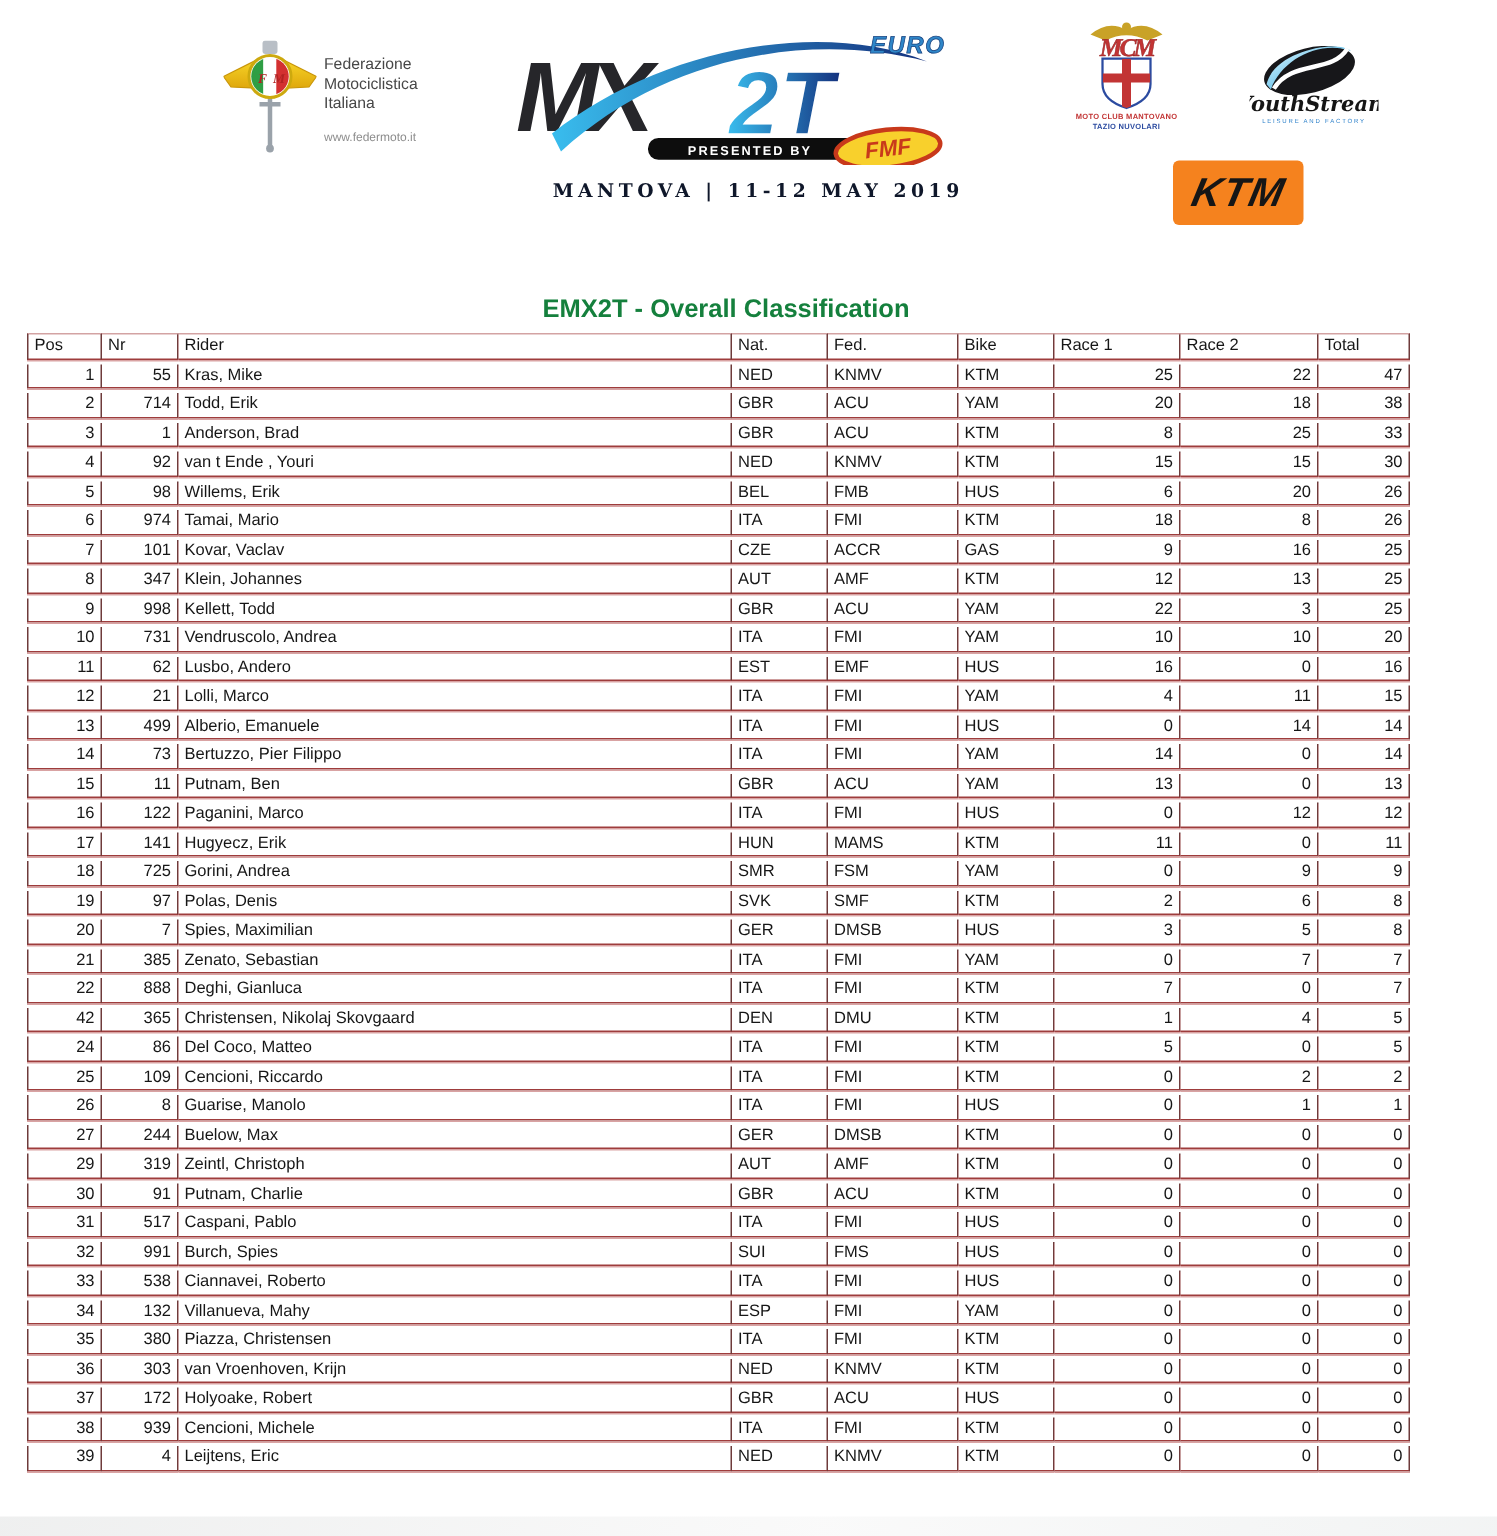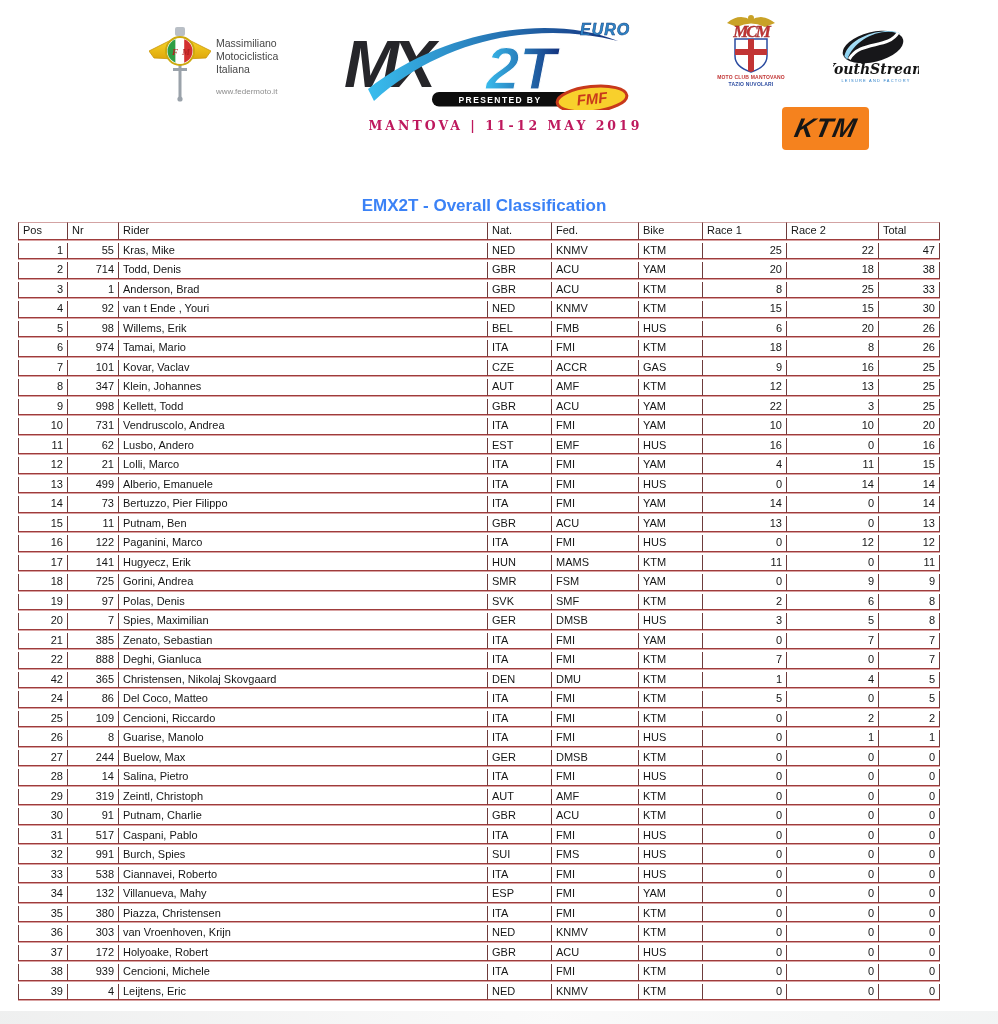--- a/index.html
+++ b/index.html
@@ -8,31 +8,31 @@
 
   
   .logo { position:absolute; }
   .fim-eu   { left:54px;  top:27px; }
   .fmi      { left:149px; top:27px; }
   .fmi-text { left:216px; top:37px; font-size:10.5px; line-height:13px; color:#474747; }
   .fmi-url  { margin-top:9px; font-size:8px; color:#8d8d8d; }
   .mx2t     { left:344px; top:13px; width:320px; text-align:center; }
   .event-name { font-size:31px; letter-spacing:10px; padding-left:10px; color:#2e2e2e; margin-top:1px; }
   .venue-date { font-family:"DejaVu Serif",serif; font-weight:bold; font-size:12.5px;
-                letter-spacing:3px; padding-left:3px; color:#be185d; margin-top:4px; }
+                letter-spacing:3px; padding-left:3px; color:#0f172a; margin-top:4px; }
   .mcm      { left:711px; top:10px; }
   .ys       { left:833px; top:27px; }
   .ktm      { left:782px; top:107px; width:87px; height:43px; background:#f5821e; border-radius:4px;
               display:flex; align-items:center; justify-content:center; }
   .ktm span { font-size:27px; font-weight:900; font-style:italic; transform:skewX(-12deg);
               color:#161616; letter-spacing:1px; }
 
   
   .title { position:absolute; top:196px; left:18px; width:932px; text-align:center;
-           font-size:17px; font-weight:bold; color:#3b82f6; }
+           font-size:17px; font-weight:bold; color:#15803d; }
 
   
   .results { position:absolute; left:18px; top:219px; }
   table { border-collapse:separate; border-spacing:0 3px; table-layout:fixed; }
   th,td { font-size:11px; font-weight:normal; color:#161616; height:15.5px; line-height:15px;
           padding:0 3px 0 4px; overflow:hidden; white-space:nowrap; text-align:left;
           border-right:1px solid #6e3b3b; border-bottom:1px solid #9e3c3c;
           box-shadow:0 1px 0 #d9a3a3; }
   th:first-child, td:first-child { border-left:1px solid #6e3b3b; }
   th { border-top:1px solid #d3a3a3;margin-top:39px; }
@@ -68,21 +68,21 @@
       <g clip-path="url(#fmicirc)">
         <rect x="18" y="11" width="8.6" height="26" fill="#2e9e44"></rect>
         <rect x="26.6" y="11" width="8.6" height="26" fill="#ffffff"></rect>
         <rect x="35.2" y="11" width="8.8" height="26" fill="#d33030"></rect>
       </g>
       <text x="23" y="28" font-family="Liberation Serif,serif" font-style="italic" font-weight="bold" font-size="9" fill="#b22222">F</text>
       <text x="33" y="28" font-family="Liberation Serif,serif" font-style="italic" font-weight="bold" font-size="9" fill="#b22222">M</text>
     </svg>
   </div>
   <div class="logo fmi-text">
-    <div>Massimiliano</div>
+    <div>Federazione</div>
     <div>Motociclistica</div>
     <div>Italiana</div>
     <div class="fmi-url">www.federmoto.it</div>
   </div>
 
   <div class="logo mx2t">
     <svg width="320" height="97" viewBox="0 0 320 97">
       <defs>
         <linearGradient id="bl" x1="0" y1="0" x2="1" y2="0">
           <stop offset="0" stop-color="#39bdee"></stop>
@@ -181,21 +181,21 @@
     <td>NED</td>
     <td>KNMV</td>
     <td>KTM</td>
     <td class="num">25</td>
     <td class="num">22</td>
     <td class="num">47</td>
   </tr>
           <tr>
     <td class="num">2</td>
     <td class="num">714</td>
-    <td>Todd, Denis</td>
+    <td>Todd, Erik</td>
     <td>GBR</td>
     <td>ACU</td>
     <td>YAM</td>
     <td class="num">20</td>
     <td class="num">18</td>
     <td class="num">38</td>
   </tr>
           <tr>
     <td class="num">3</td>
     <td class="num">1</td>
@@ -465,31 +465,20 @@
     <td class="num">244</td>
     <td>Buelow, Max</td>
     <td>GER</td>
     <td>DMSB</td>
     <td>KTM</td>
     <td class="num">0</td>
     <td class="num">0</td>
     <td class="num">0</td>
   </tr>
           <tr>
-    <td class="num">28</td>
-    <td class="num">14</td>
-    <td>Salina, Pietro</td>
-    <td>ITA</td>
-    <td>FMI</td>
-    <td>HUS</td>
-    <td class="num">0</td>
-    <td class="num">0</td>
-    <td class="num">0</td>
-  </tr>
-          <tr>
     <td class="num">29</td>
     <td class="num">319</td>
     <td>Zeintl, Christoph</td>
     <td>AUT</td>
     <td>AMF</td>
     <td>KTM</td>
     <td class="num">0</td>
     <td class="num">0</td>
     <td class="num">0</td>
   </tr>

